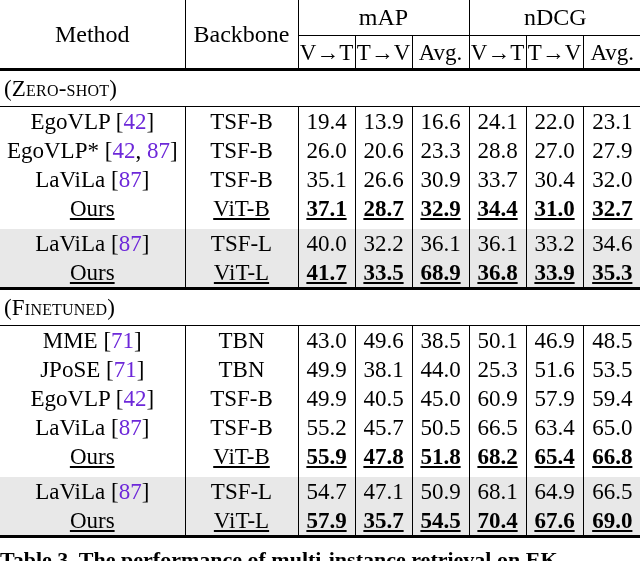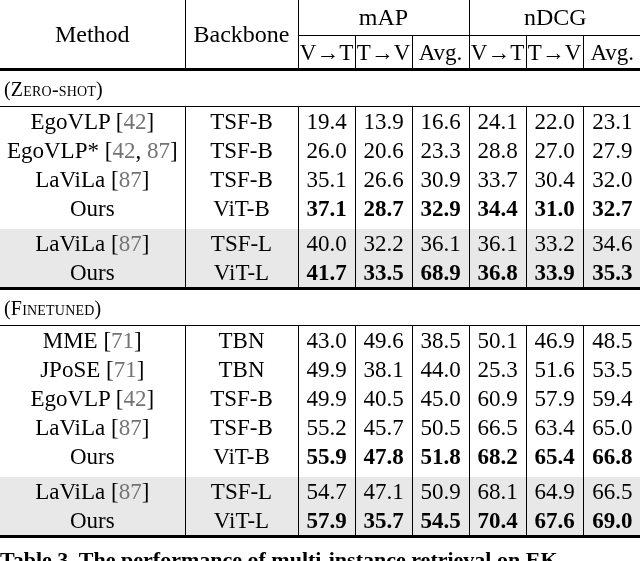--- a/index.html
+++ b/index.html
@@ -72,39 +72,39 @@
   }
   .grp-underline {
     border-bottom: 1.3px solid #000;
   }
 
   
   tr.section td {
     height: 35px;
     text-align: left;
     padding-left: 4px;
-    font-size: 20px;
+    font-size: 23px;
   }
   .smallcaps {
     font-variant: small-caps;
     letter-spacing: 0.2px;
   }
 
   
   tr.data td {
     height: 29px;
     font-size: 23px;
   }
   tr.data td.num { font-size: 23px; }
-  tr.data.bold td { font-weight: bold; }
+  tr.data.bold td { font-weight: bold; text-decoration: underline; }
   tr.data.bold td.method, tr.data.bold td.backbone { font-weight: normal; }
 
   tr.shaded td { background: #e8e8e8; }
 
-  .cite { color: #737373; }
+  .cite { color: #6d28d9; }
   .cite-br { color: #000000; }
 
   td.method { text-align: center; padding-right: 8px; }
   td.backbone { text-align: center; }
 
   
   tr.gap td { height: 6px; padding: 0; line-height: 0; font-size: 0; }
 
   
   .caption {

